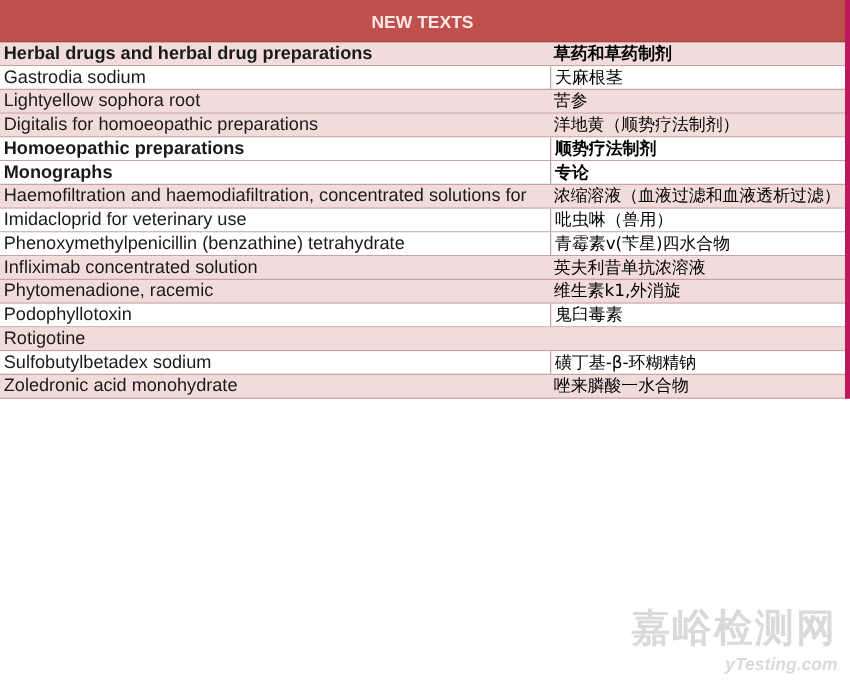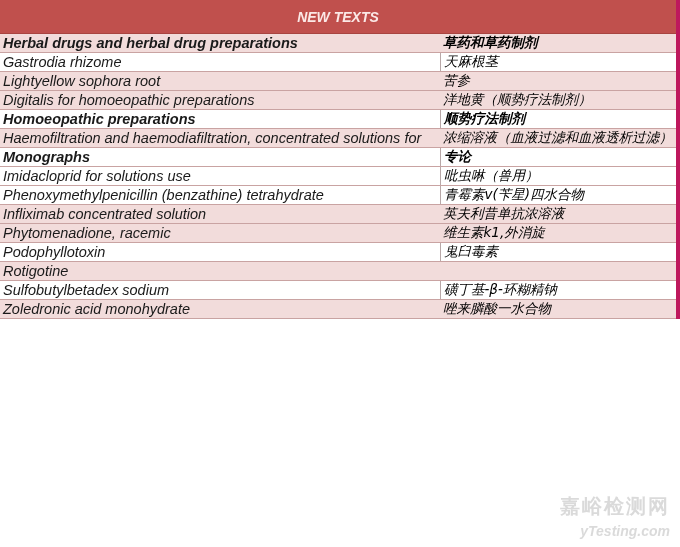--- a/index.html
+++ b/index.html
@@ -1,71 +1,71 @@
 <!DOCTYPE html>
 <html><head>
 <meta charset="utf-8">
 <style>
   html, body { margin:0; padding:0; background:#ffffff; }
   body { width:680px; height:547px; overflow:hidden; position:relative;
          font-family:"Liberation Sans","DejaVu Sans",sans-serif; }
-  .table { position:absolute; left:0; top:0; width:676px; border-right:4px solid #be185d;font-style:italic; }
+  .table { position:absolute; left:0; top:0; width:676px; border-right:4px solid #be185d; }
   .header { height:33px; background:#c0504d; color:#fbe8e6; font-weight:bold; font-size:14px;
             display:flex; align-items:center; justify-content:center; border-bottom:1px solid #a84440; }
   .row { height:19px; display:flex; border-bottom:1.5px solid #c9a3a2; box-sizing:border-box; }
   .row.pink { background:#f2dcdb; }
   .row.white { background:#ffffff; }
   .cell-en { width:440px; padding-left:3px; font-size:14.5px; color:#1a1a1a; display:flex; align-items:center;
              white-space:nowrap; overflow:hidden; box-sizing:border-box; }
   .cell-zh { flex:1; padding-left:3px; font-size:13.5px; color:#000000; display:flex; align-items:center;
              white-space:nowrap; overflow:hidden; box-sizing:border-box; font-family:"DejaVu Sans",sans-serif; }
   .row.white .cell-zh { border-left:1px solid #b8a8a8; }
   .row.bold .cell-en, .row.bold .cell-zh { font-weight:bold; }
   .watermark { position:absolute; right:10px; bottom:6px; text-align:right; pointer-events:none; }
-  .wm-cn { font-size:20px; font-weight:bold; color:rgba(150,150,150,0.35); letter-spacing:2px; line-height:30px; }
+  .wm-cn { font-size:31px; font-weight:bold; color:rgba(150,150,150,0.35); letter-spacing:2px; line-height:30px;font-family:Liberation Mono, monospace; }
   .wm-en { font-size:14px; font-weight:bold; font-style:italic; color:rgba(150,150,150,0.35); line-height:20px; }
 </style>
 </head>
 <body>
 
 <div class="table">
   <div class="header">
     <span>NEW TEXTS</span>
   </div>
   <div id="rows">
       <div class="row pink bold">
         <div class="cell-en">Herbal drugs and herbal drug preparations</div>
         <div class="cell-zh">草药和草药制剂</div>
       </div>
       <div class="row white">
-        <div class="cell-en">Gastrodia rhizome</div>
+        <div class="cell-en">Gastrodia sodium</div>
         <div class="cell-zh">天麻根茎</div>
       </div>
       <div class="row pink">
         <div class="cell-en">Lightyellow sophora root</div>
         <div class="cell-zh">苦参</div>
       </div>
       <div class="row pink">
         <div class="cell-en">Digitalis for homoeopathic preparations</div>
         <div class="cell-zh">洋地黄（顺势疗法制剂）</div>
       </div>
       <div class="row white bold">
         <div class="cell-en">Homoeopathic preparations</div>
         <div class="cell-zh">顺势疗法制剂</div>
       </div>
+      <div class="row white bold">
+        <div class="cell-en">Monographs</div>
+        <div class="cell-zh">专论</div>
+      </div>
       <div class="row pink">
         <div class="cell-en">Haemofiltration and haemodiafiltration, concentrated solutions for</div>
         <div class="cell-zh">浓缩溶液（血液过滤和血液透析过滤）</div>
       </div>
-      <div class="row white bold">
-        <div class="cell-en">Monographs</div>
-        <div class="cell-zh">专论</div>
-      </div>
       <div class="row white">
-        <div class="cell-en">Imidacloprid for solutions use</div>
+        <div class="cell-en">Imidacloprid for veterinary use</div>
         <div class="cell-zh">吡虫啉（兽用）</div>
       </div>
       <div class="row white">
         <div class="cell-en">Phenoxymethylpenicillin (benzathine) tetrahydrate</div>
         <div class="cell-zh">青霉素v(苄星)四水合物</div>
       </div>
       <div class="row pink">
         <div class="cell-en">Infliximab concentrated solution</div>
         <div class="cell-zh">英夫利昔单抗浓溶液</div>
       </div>

